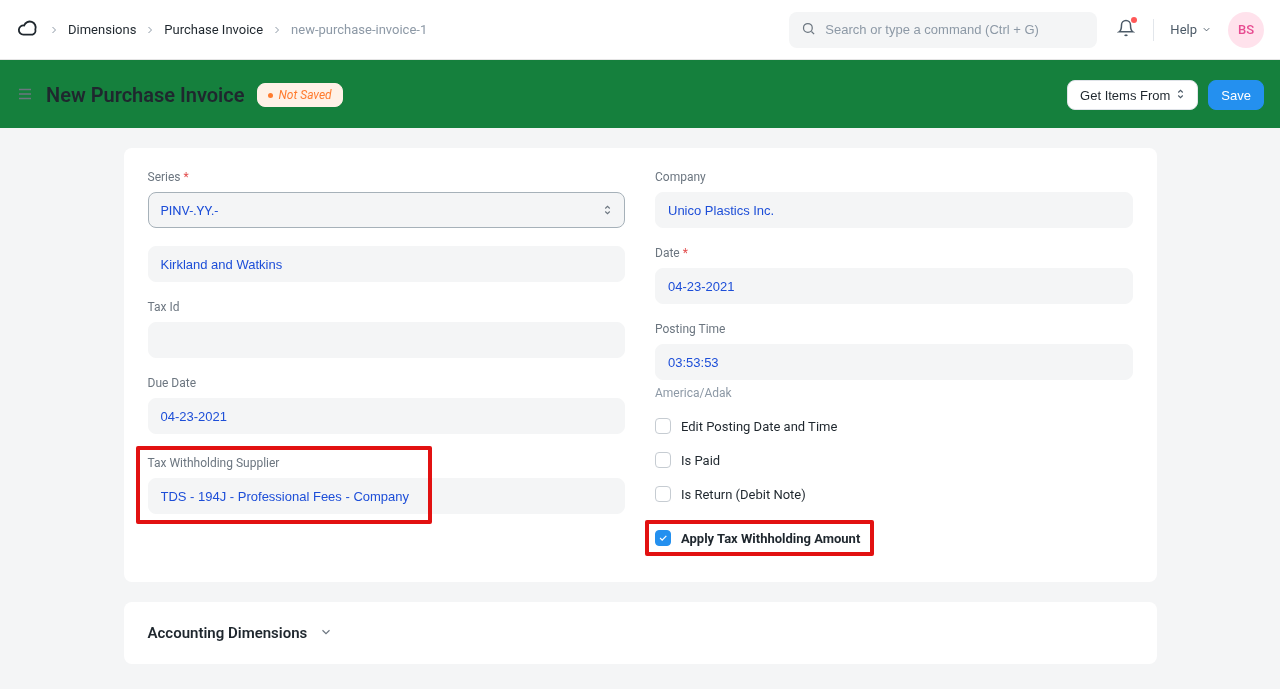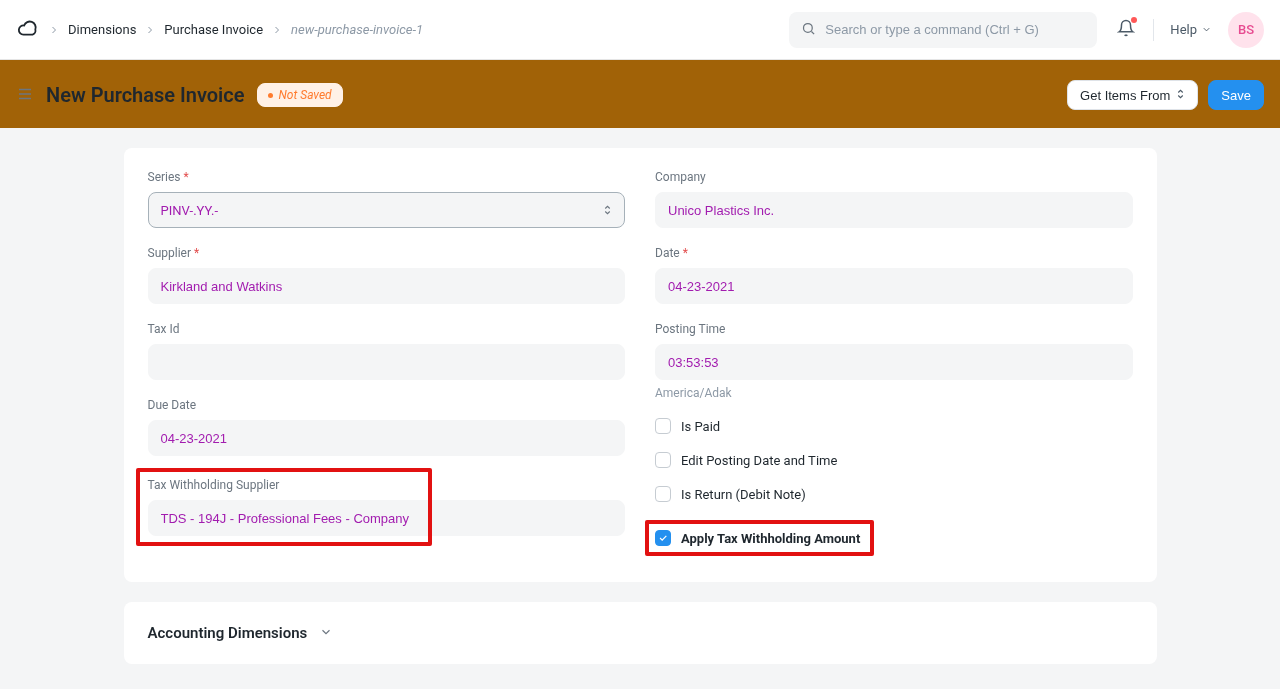--- a/index.html
+++ b/index.html
@@ -34,21 +34,21 @@
   }
   .breadcrumb .chev {
     color: #6c7680;
     display: flex;
     align-items: center;
   }
   .breadcrumb-item {
     cursor: pointer;
     font-size: 13px;
   }
-  .breadcrumb-item.current { color: #8d99a6; font-style: italic; }
+  .breadcrumb-item.current { color: #8d99a6; }
   .search-box {
     position: relative;
     width: 308px;
     margin-right: 20px;
   }
   .search-box input {
     width: 100%;
     height: 36px;
     border: none;
     background: #f4f5f6;
@@ -184,21 +184,21 @@
   }
   .req { color: #e24c4c; }
   .control {
     width: 100%;
     height: 36px;
     background: #f4f5f6;
     border: 1px solid #f4f5f6;
     border-radius: 8px;
     padding: 0 12px;
     font-size: 13px;
-    color: #a21caf;
+    color: #1d4ed8;
     display: flex;
     align-items: center;
   }
   .control.select {
     border: 1px solid #a6b1b9;
     background: #f4f5f6;
     justify-content: space-between;
   }
   .select-chevs {
     display: flex;
@@ -313,21 +313,21 @@
     <span>Help</span>
     <svg width="11" height="11" viewBox="0 0 24 24" fill="none" stroke="#4c5a67" stroke-width="2">
         <path d="M6 9l6 6 6-6"></path>
       </svg>
   </div>
   <div class="avatar">BS</div>
 </div>
 
 <div class="content">
 
-  <div class="page-header" style="background:#a16207; margin:0 -16px 0 -16px; padding-left:16px; padding-right:16px;">
+  <div class="page-header" style="background:#15803d; margin:0 -16px 0 -16px; padding-left:16px; padding-right:16px;">
     <span class="burger">
       <svg width="18" height="18" viewBox="0 0 24 24" fill="none" stroke="#6c7680" stroke-width="2">
           <path d="M4 6h16M4 12h16M4 18h16"></path>
         </svg>
     </span>
     <h1 class="page-title">New Purchase Invoice</h1>
     <span class="status-pill">
       <span class="dot"></span>
       <span>Not Saved</span>
     </span>
@@ -355,21 +355,20 @@
             <span>PINV-.YY.-</span>
             <span class="select-chevs">
               <svg width="9" height="12" viewBox="0 0 10 16">
                   <path d="M2 6l3-3 3 3M2 10l3 3 3-3" fill="none" stroke="#6c7680" stroke-width="1.5"></path>
                 </svg>
             </span>
           </div>
         </div>
 
         <div class="field">
-          <label class="field-label"><span>Supplier</span> <span class="req">*</span></label>
           <input class="control" value="Kirkland and Watkins" style="">
         </div>
 
         <div class="field">
           <label class="field-label">Tax Id</label>
           <input class="control" value="" style="">
         </div>
 
         <div class="field">
           <label class="field-label">Due Date</label>
@@ -397,25 +396,25 @@
         </div>
 
         <div class="field">
           <label class="field-label">Posting Time</label>
           <input class="control" value="03:53:53" style="">
           <div class="help-text">America/Adak</div>
         </div>
 
         <div class="checkbox-row">
           <span class="cb"></span>
-          <span>Is Paid</span>
+          <span>Edit Posting Date and Time</span>
         </div>
         <div class="checkbox-row">
           <span class="cb"></span>
-          <span>Edit Posting Date and Time</span>
+          <span>Is Paid</span>
         </div>
         <div class="checkbox-row">
           <span class="cb"></span>
           <span>Is Return (Debit Note)</span>
         </div>
 
         <div class="hl-right-wrap">
           <div class="highlight-box hl-right" style="margin-left:-10px;">
             <div class="checkbox-row" style="margin-bottom:0;">
               <span class="cb checked">

